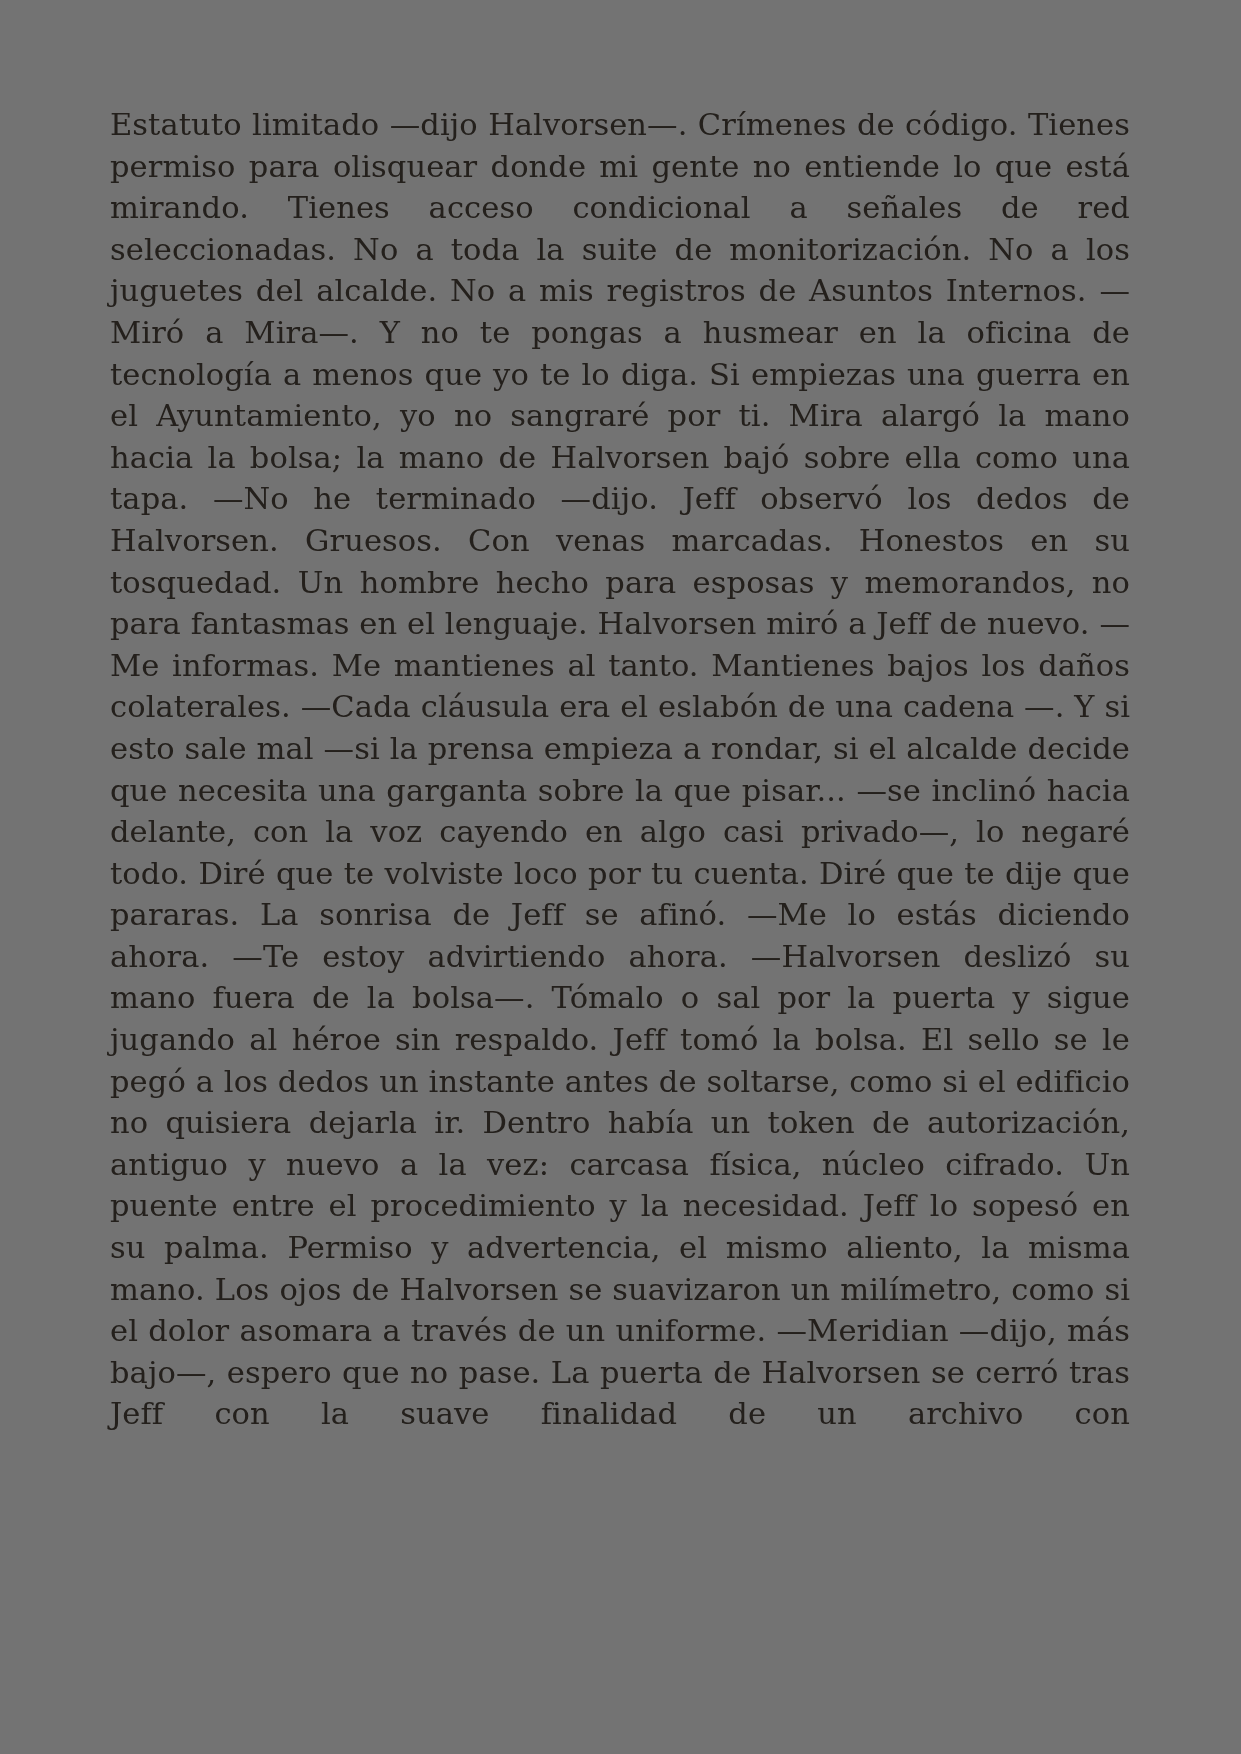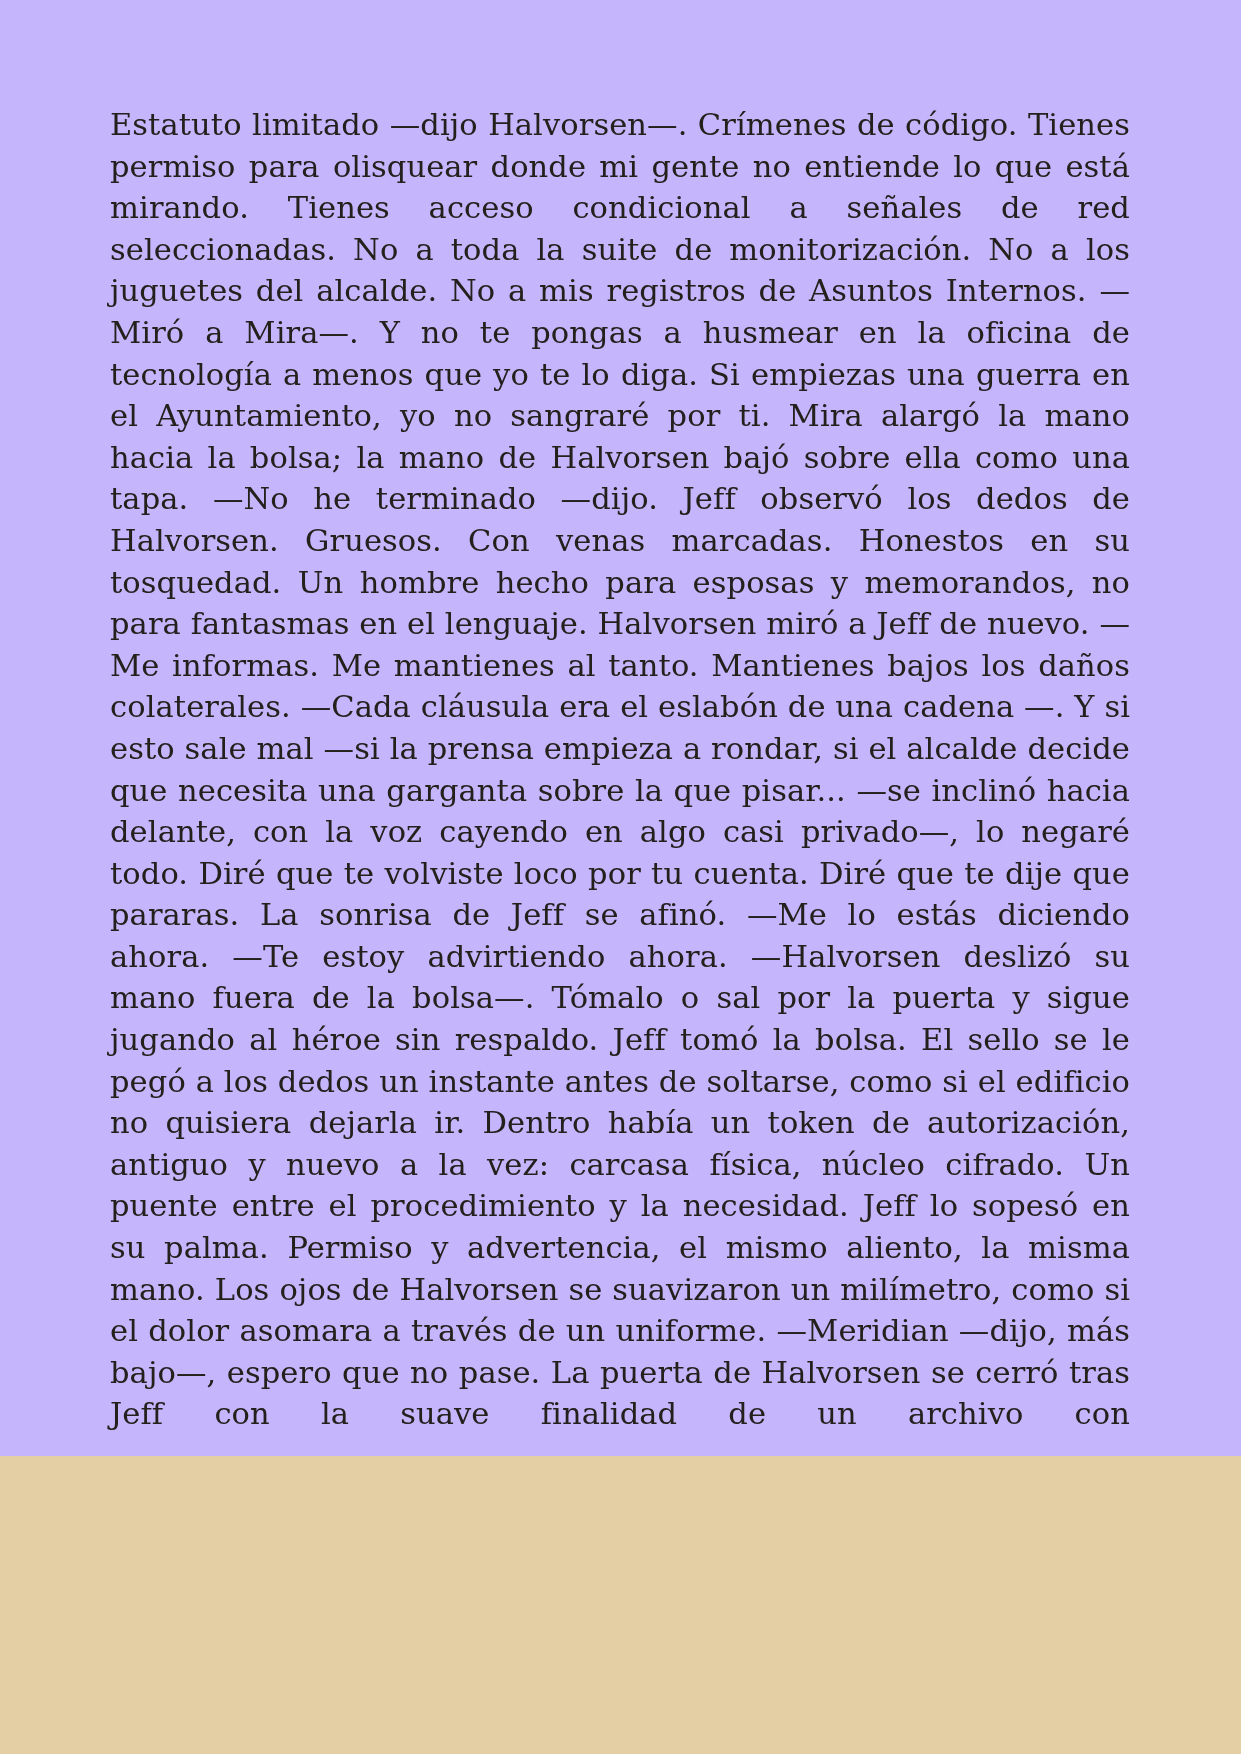--- a/index.html
+++ b/index.html
@@ -12,22 +12,22 @@
     width: 1241px;
     height: 1754px;
     background: #e4cfa4;
     font-family: "DejaVu Serif", "Liberation Serif", serif;
     overflow: hidden;
   }
 
   .page {
     position: relative;
     width: 1241px;
-    height: 1456px;
-    background: #c4b5fd;
+    height: 1754px;
+    background: #737373;
     box-sizing: border-box;
   }
 
   .text-column {
     position: absolute;
     left: 110px;
     top: 104px;
     width: 1020px;
   }
 

